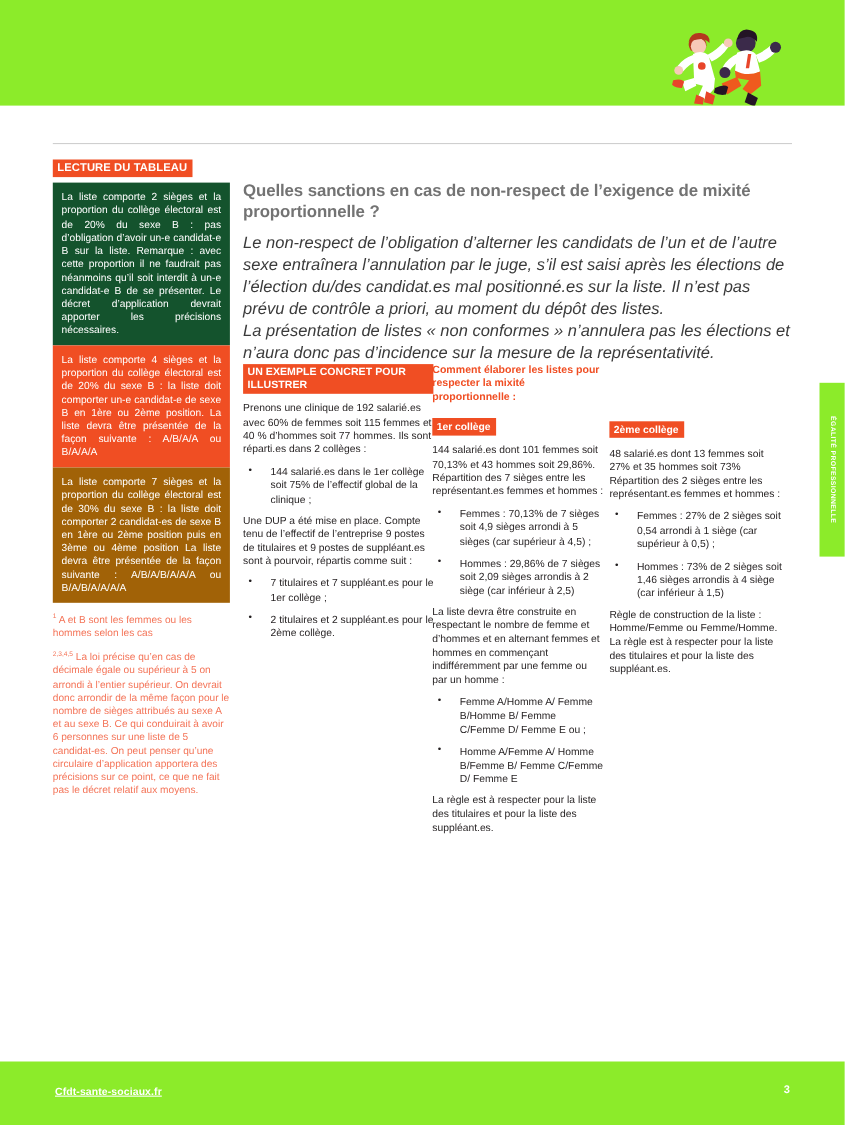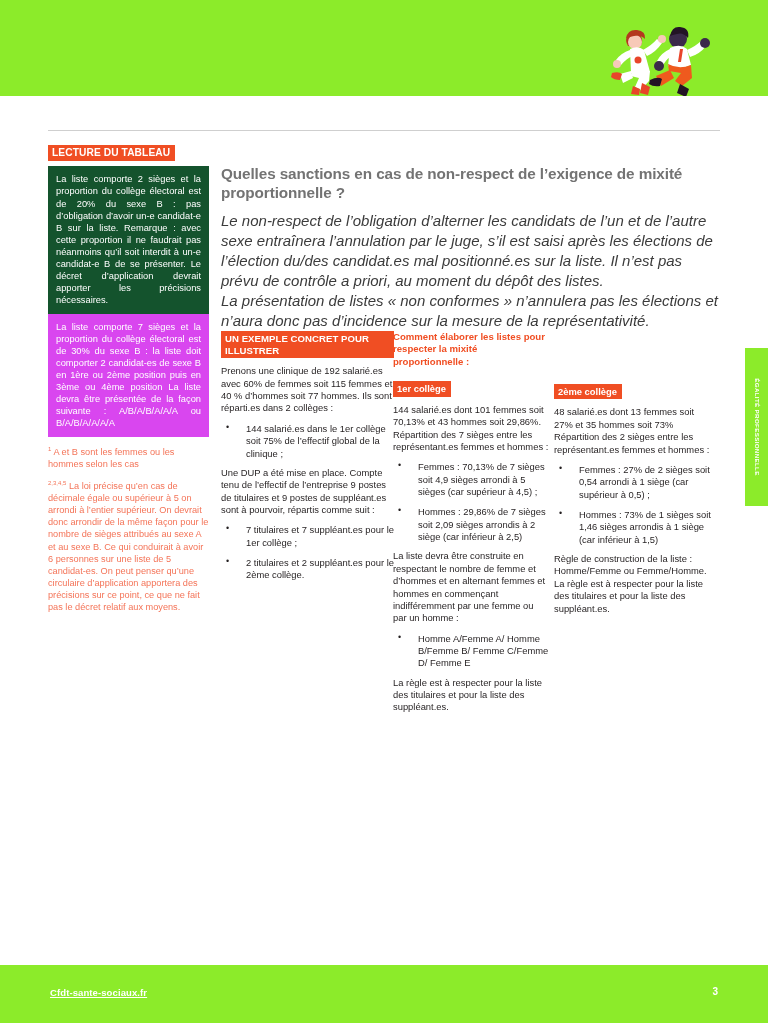--- a/index.html
+++ b/index.html
@@ -68,21 +68,21 @@
   }
   .chip-lecture { font-size: 10.2px; letter-spacing: .1px; }
 
   .box {
     color: #ffffff; font-size: 9.3px; line-height: 1.295;
     padding: 7px 8px 8px 8px;
     text-align: justify;
   }
   .box-green { background: #14532d; margin-top: 5px; }
   .box-orange { background: #f04e23; }
-  .box-cyan { background: #d946ef; }
+  .box-cyan { background: #a16207; }
 
   .note {
     color: #f47458; font-size: 9.2px; line-height: 1.31;
     margin-top: 9px;
   }
   .note sup { font-size: 6px; vertical-align: super; }
   .note-2 { margin-top: 10px; }
 
   
   .col { position: absolute; }
@@ -171,20 +171,21 @@
   <div class="side-tab">
     <span>ÉGALITÉ PROFESSIONNELLE</span>
   </div>
 
   <div class="top-rule"></div>
 
   <div class="col-left">
     <span class="chip chip-lecture">LECTURE DU TABLEAU</span>
 
     <div class="box box-green">La liste comporte 2 sièges et la proportion du collège électoral est de 20% du sexe B : pas d’obligation d’avoir un-e candidat-e B sur la liste. Remarque : avec cette proportion il ne faudrait pas néanmoins qu’il soit interdit à un-e candidat-e B de se présenter. Le décret d’application devrait apporter les précisions nécessaires.</div>
+    <div class="box box-orange">La liste comporte 4 sièges et la proportion du collège électoral est de 20% du sexe B : la liste doit comporter un-e candidat-e de sexe B en 1ère ou 2ème position. La liste devra être présentée de la façon suivante : A/B/A/A ou B/A/A/A</div>
     <div class="box box-cyan">La liste comporte 7 sièges et la proportion du collège électoral est de 30% du sexe B : la liste doit comporter 2 candidat-es de sexe B en 1ère ou 2ème position puis en 3ème ou 4ème position La liste devra être présentée de la façon suivante : A/B/A/B/A/A/A ou B/A/B/A/A/A/A</div>
 
     <div class="note">
       <sup>1</sup>
       <span>A et B sont les femmes ou les hommes selon les cas</span>
     </div>
 
     <div class="note note-2">
       <sup>2,3,4,5</sup>
       <span>La loi précise qu’en cas de décimale égale ou supérieur à 5 on arrondi à l’entier supérieur. On devrait donc arrondir de la même façon pour le nombre de sièges attribués au sexe A et au sexe B. Ce qui conduirait à avoir 6 personnes sur une liste de 5 candidat-es. On peut penser qu’une circulaire d’application apportera des précisions sur ce point, ce que ne fait pas le décret relatif aux moyens.</span>
@@ -215,33 +216,34 @@
     <div class="chip-wrap">
       <span class="chip chip-college">1er collège</span>
     </div>
     <p class="body">144 salarié.es dont 101 femmes soit 70,13% et 43 hommes soit 29,86%. Répartition des 7 sièges entre les représentant.es femmes et hommes :</p>
     <ul class="body-list">
       <li>Femmes : 70,13% de 7 sièges soit 4,9 sièges arrondi à 5 sièges (car supérieur à 4,5) ;</li>
       <li>Hommes : 29,86% de 7 sièges soit 2,09 sièges arrondis à 2 siège (car inférieur à 2,5)</li>
     </ul>
     <p class="body block-gap">La liste devra être construite en respectant le nombre de femme et d’hommes et en alternant femmes et hommes en commençant indifféremment par une femme ou par un homme :</p>
     <ul class="body-list">
+      <li>Femme A/Homme A/ Femme B/Homme B/ Femme C/Femme D/ Femme E ou ;</li>
       <li>Homme A/Femme A/ Homme B/Femme B/ Femme C/Femme D/ Femme E</li>
     </ul>
     <p class="body block-gap">La règle est à respecter pour la liste des titulaires et pour la liste des suppléant.es.</p>
   </div>
 
   <div class="col col-4">
     <div>
       <span class="chip chip-college">2ème collège</span>
     </div>
     <p class="body">48 salarié.es dont 13 femmes soit 27% et 35 hommes soit 73% Répartition des 2 sièges entre les représentant.es femmes et hommes :</p>
     <ul class="body-list">
       <li>Femmes : 27% de 2 sièges soit 0,54 arrondi à 1 siège (car supérieur à 0,5) ;</li>
-      <li>Hommes : 73% de 1 sièges soit 1,46 sièges arrondis à 1 siège (car inférieur à 1,5)</li>
+      <li>Hommes : 73% de 2 sièges soit 1,46 sièges arrondis à 4 siège (car inférieur à 1,5)</li>
     </ul>
     <p class="body block-gap" style="white-space:pre-line;">Règle de construction de la liste : Homme/Femme ou Femme/Homme.
 La règle est à respecter pour la liste des titulaires et pour la liste des suppléant.es.</p>
   </div>
 
   <div class="footer-band">
     <a class="footer-url" href="#">Cfdt-sante-sociaux.fr</a>
     <span class="footer-page">3</span>
   </div>
 

